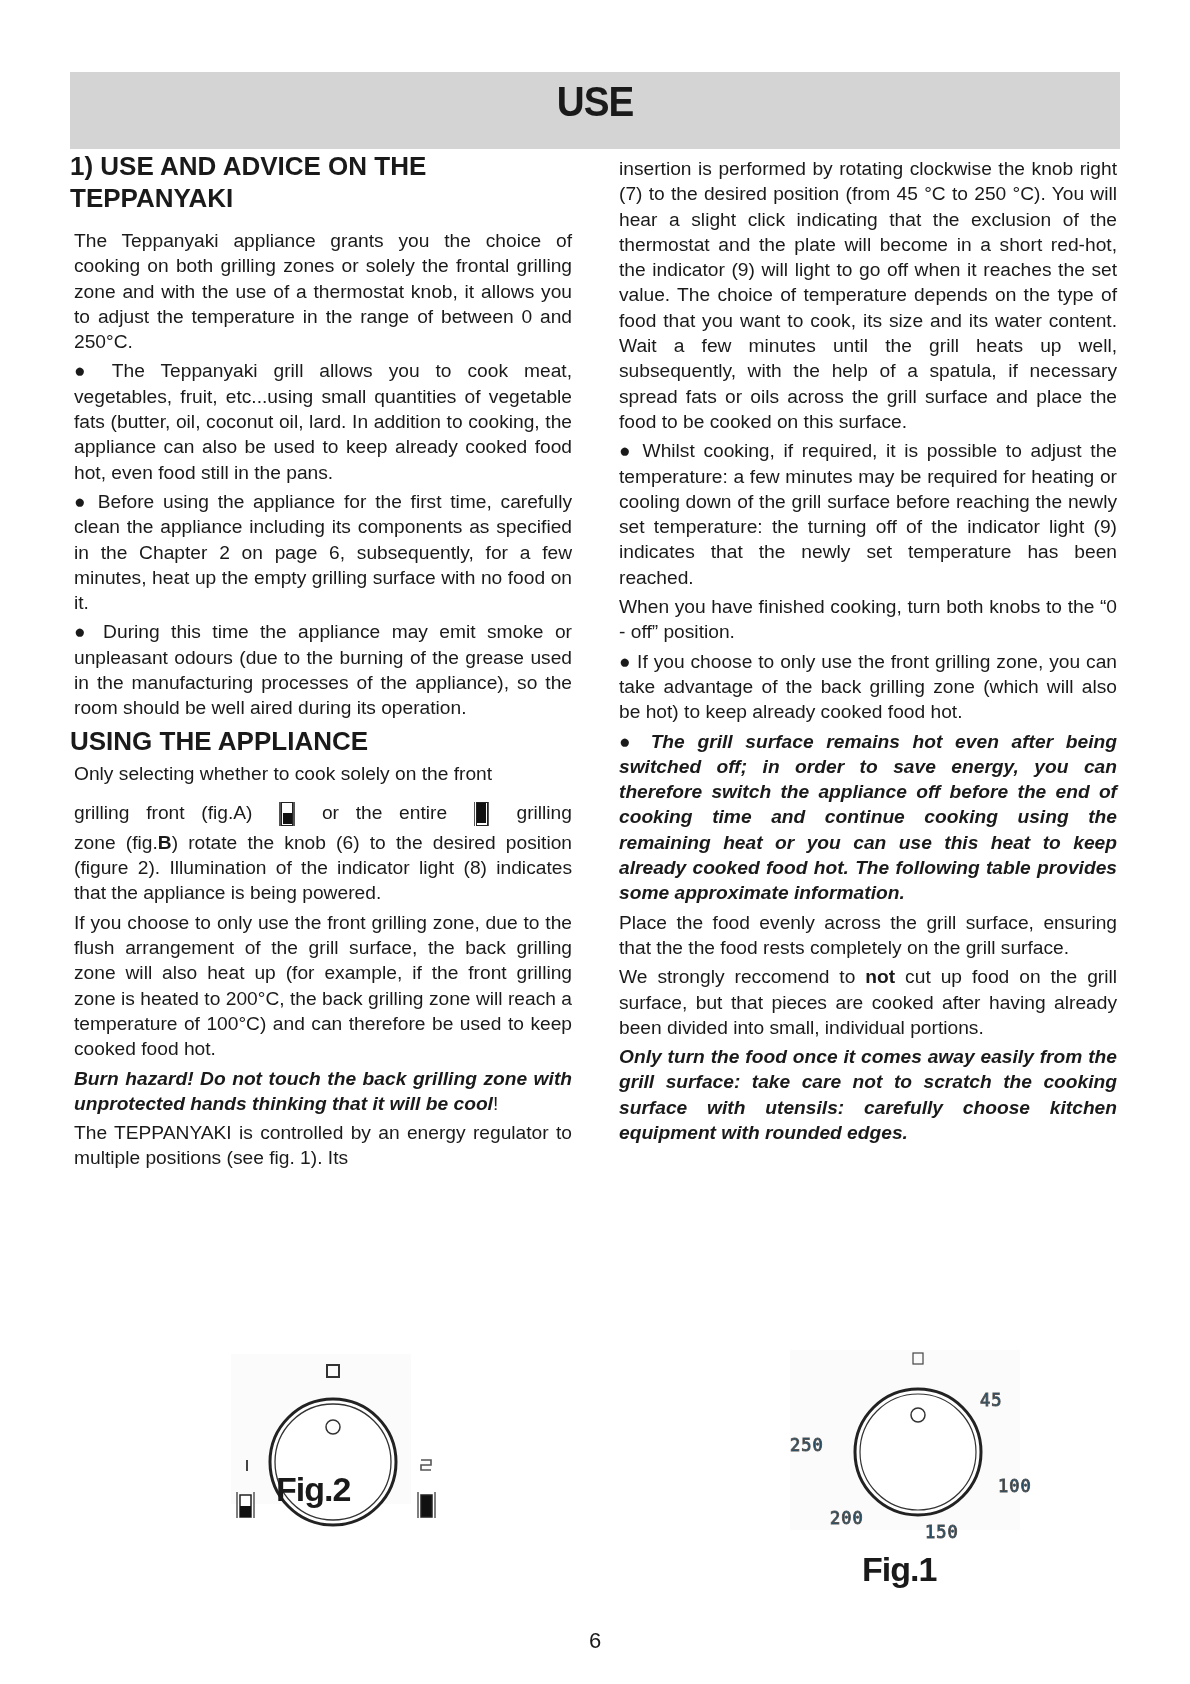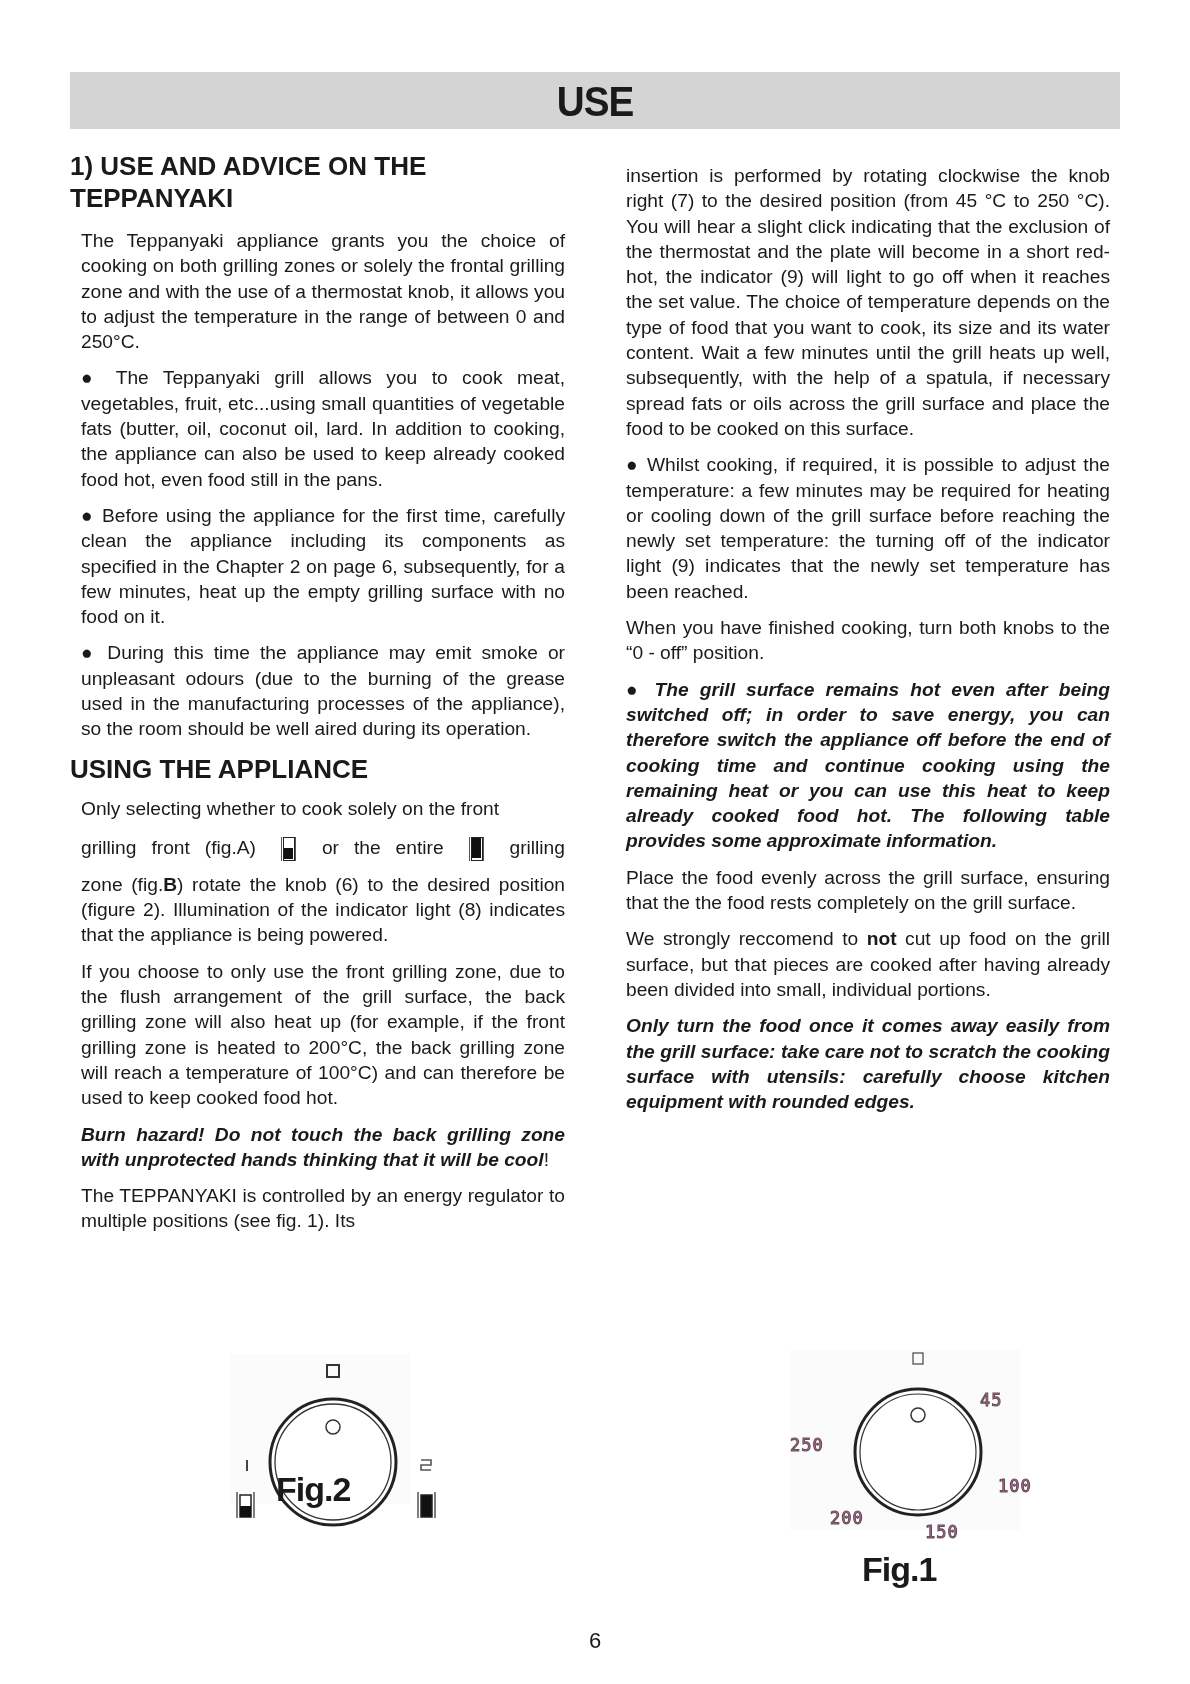--- a/index.html
+++ b/index.html
@@ -1,44 +1,44 @@
 <!DOCTYPE html>
 <html><head>
 <meta charset="utf-8">
 <style>
   html, body { margin:0; padding:0; background:#ffffff; }
   body { width:1190px; height:1684px; position:relative; overflow:hidden;
          font-family:"Liberation Sans", sans-serif; color:#1a1a1a; }
-  .header-bar { position:absolute; left:70px; top:72px; width:1050px; height:57px;
+  .header-bar { position:absolute; left:70px; top:72px; width:1050px; height:77px;
                 background:#d4d4d4; }
   .header-title { position:absolute; left:0; right:0; top:6px; text-align:center;
                   font-size:42px; font-weight:bold; letter-spacing:-1px; transform:scaleX(0.92); }
   .col { position:absolute; top:150px; width:506px; font-size:19.2px; line-height:25.3px; }
   .col.left { left:70px; }
   .col.right { left:615px; top:152px; }
-  .col p { margin:11px; text-align:justify; text-align-last:left; }
+  .col p { margin:4px; text-align:justify; text-align-last:left; }
   .col .just { text-align-last:justify; }
   h2 { margin:0; font-size:26px; line-height:32px; font-weight:bold; }
   h2.sec1 { margin-bottom:14px; }
   h2.sec2 { margin-top:2px; margin-bottom:0; }
   .bi { font-weight:bold; font-style:italic; }
   .zone-icon { display:inline-block; vertical-align:middle; position:relative;
                width:16px; height:24px; margin:0 10px; }
   .zone-icon .frame { position:absolute; left:2px; top:0; width:10px; height:22px;
                       border:1.5px solid #222; background:#fff; }
   .zone-icon .fill-half { position:absolute; left:3.5px; top:11px; width:9px; height:11px; background:#111; }
   .zone-icon .fill-full { position:absolute; left:3.5px; top:1.5px; width:9px; height:20px; background:#111; }
   .zone-icon .side-l, .zone-icon .side-r { position:absolute; top:0; width:1.5px; height:24px; background:#555; }
   .zone-icon .side-l { left:0; } .zone-icon .side-r { left:14px; }
   .line-after-icon { margin-top:14px !important; }
   .fig { position:absolute; }
   .fig-label { position:absolute; font-size:34px; font-weight:bold; letter-spacing:-1px; }
   .page-number { position:absolute; left:0; right:0; top:1628px; text-align:center; font-size:22px; }
   .dial-lbl { position:absolute; font-family:"DejaVu Sans Mono", monospace; font-size:17px;
-              color:#ec4899; -webkit-text-stroke:1px #555; letter-spacing:1px; }
+              color:#0c4a6e; -webkit-text-stroke:1px #555; letter-spacing:1px; }
 </style>
 </head>
 <body>
 
 <div class="header-bar">
   <div class="header-title">USE</div>
 </div>
 
 <div class="col left">
   <h2 class="sec1">
@@ -65,20 +65,21 @@
   <p><span>zone (fig.</span><b>B</b><span>) rotate the knob (6) to the desired position (figure 2). Illumination of the indicator light (8) indicates that the appliance is being powered.</span></p>
   <p>If you choose to only use the front grilling  zone, due to the flush arrangement of the grill surface, the back grilling zone will also heat up (for example, if the front grilling zone is heated to 200°C, the back grilling zone will reach a temperature of 100°C) and can therefore be used to keep cooked food hot.</p>
   <p><span class="bi">Burn hazard! Do not touch the back grilling zone with unprotected hands thinking that it will be cool</span><span>!</span></p>
   <p>The TEPPANYAKI is controlled by an energy regulator to multiple positions (see fig. 1). Its</p>
 </div>
 
 <div class="col right">
   <p>insertion is performed by rotating clockwise the knob right (7) to the desired position (from 45 °C to 250 °C). You will hear a slight click indicating that the exclusion of the thermostat and the plate will become in a short red-hot, the indicator (9) will light to go off when it reaches the set value. The choice of temperature depends on the type of food that you want to cook, its size and its water content. Wait a few minutes until the grill heats up well, subsequently, with the help of a spatula, if necessary spread fats or oils across the grill surface and place the food to be cooked on this surface.</p>
   <p>● Whilst cooking, if required, it is possible to adjust the temperature: a few minutes may be required for heating or cooling down of the grill surface before reaching the newly set temperature: the turning off of the indicator light (9) indicates that the newly set temperature has been reached.</p>
   <p>When you have finished cooking, turn both knobs to the “0 - off” position.</p>
+  <p>● If you choose to only use the front grilling zone, you can take advantage of the back grilling zone (which will also be hot) to keep already cooked food hot.</p>
   <p class="bi">● The grill surface remains hot even after being switched off; in order to save energy, you can therefore switch the appliance off before the end of cooking time and continue cooking using the remaining heat or you can use this heat to keep already cooked food hot. The following table provides some approximate information.</p>
   <p>Place the food evenly across the grill surface, ensuring that the the food rests completely on the grill surface.</p>
   <p><span>We strongly reccomend to </span><b>not</b><span>  cut up food on the grill surface, but that pieces are cooked after having already been divided into small, individual portions.</span></p>
   <p class="bi">Only turn the food once it comes away easily from the grill surface: take care not to scratch the cooking surface with utensils: carefully choose kitchen equipment with rounded edges.</p>
 </div>
 
 <div class="fig" style="left:220px; top:1340px; width:240px; height:190px;">
   <svg width="240" height="190" viewBox="0 0 240 190">
     <rect x="11" y="14" width="180" height="150" fill="#fbfbfb"></rect>
     <rect x="107" y="25" width="12" height="12" fill="none" stroke="#333" stroke-width="2"></rect>

